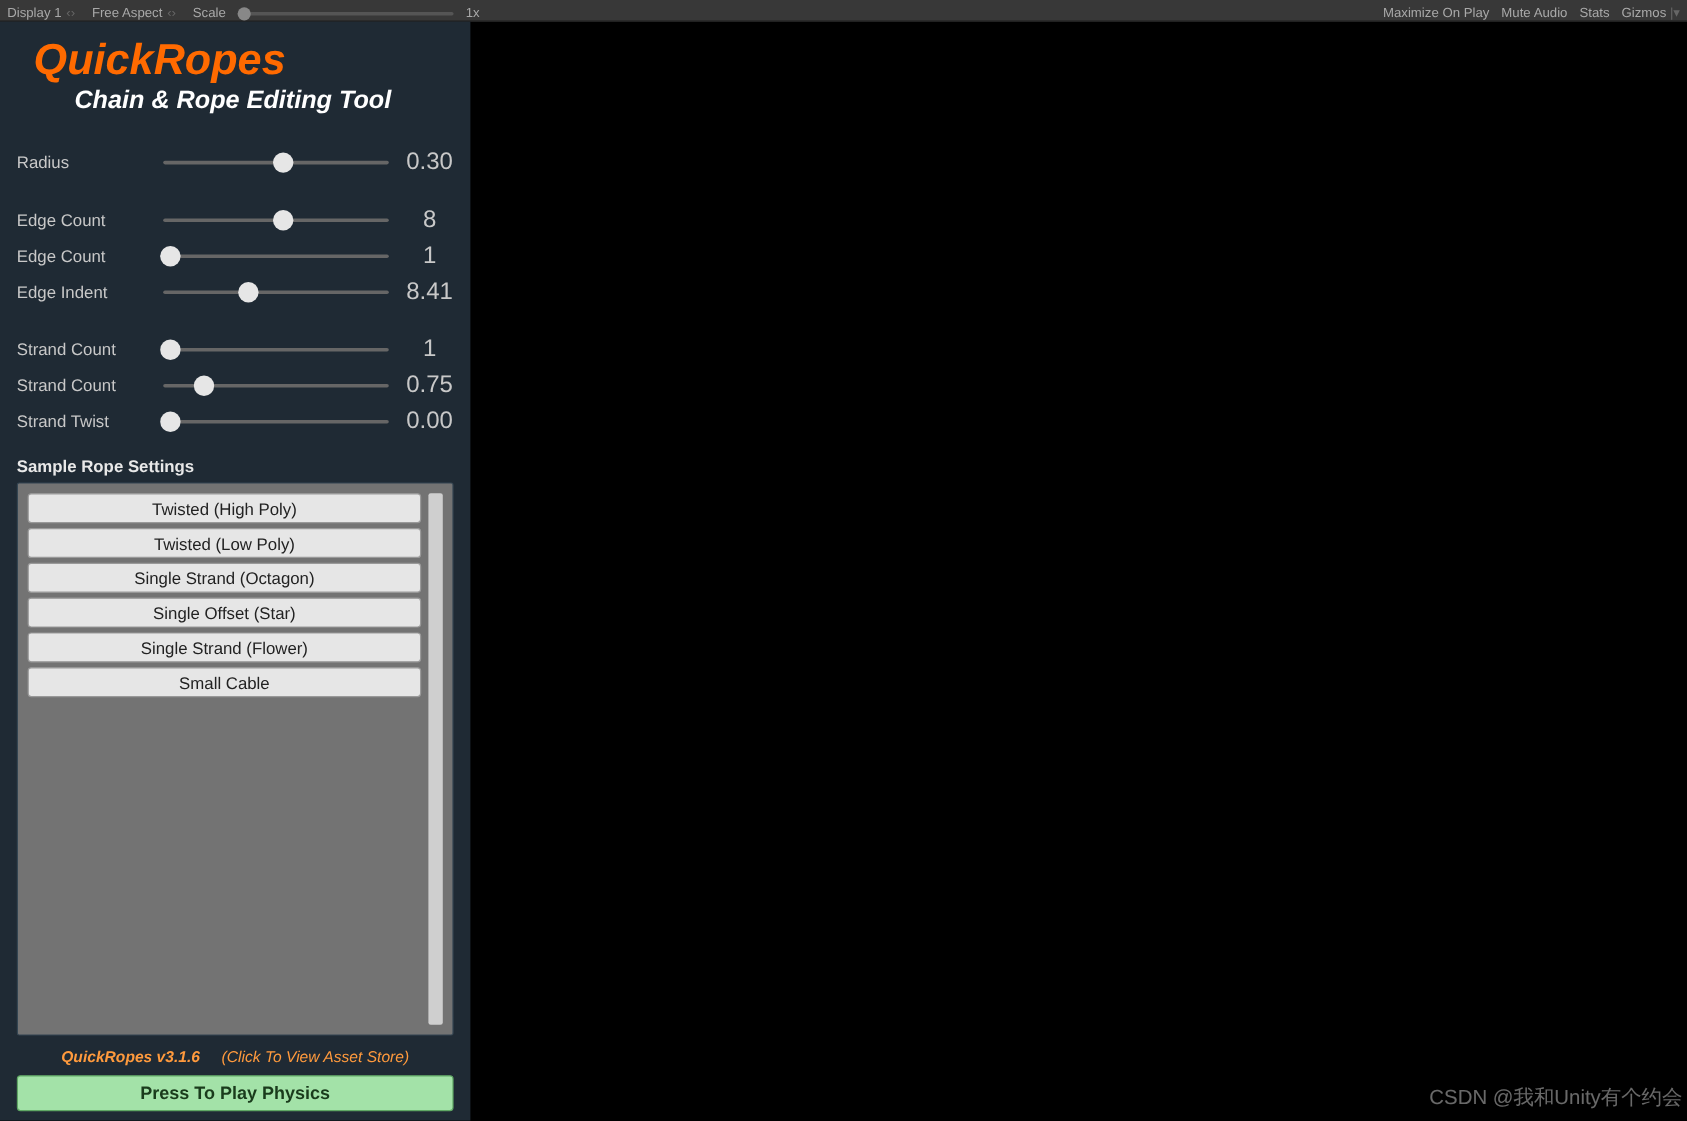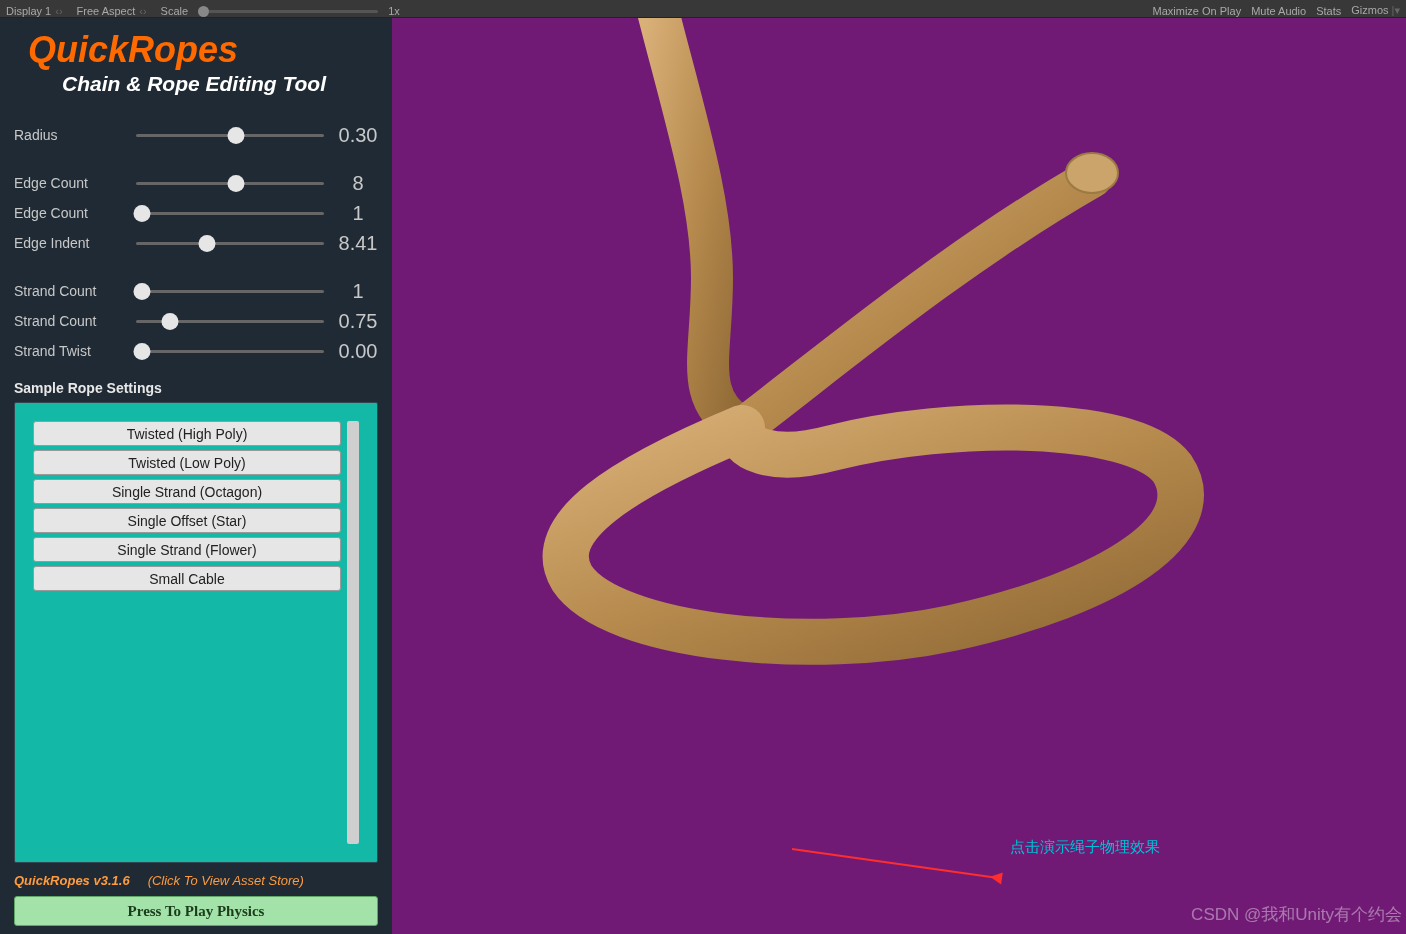--- a/index.html
+++ b/index.html
@@ -16,21 +16,21 @@
   .tb-item { display: flex; align-items: center; gap: 4px; }
   .tb-sep { color: #666; }
   .scale-track {
     width: 180px; height: 3px; background: #555; border-radius: 2px; position: relative; margin: 0 6px;
   }
   .scale-thumb {
     position: absolute; left: 0; top: -4px; width: 11px; height: 11px;
     background: #888; border-radius: 50%;
   }
 
-  .main { display: flex; height: calc(100% - 18px); }
+  .main { display: flex; height: calc(100% - 18px); flex-direction: column; }
 
   
   .panel {
     width: 392px; height: 100%; background: #1f2a34; padding: 14px 14px 8px 14px;
     display: flex; flex-direction: column;
   }
   .brand-title {
     font-size: 36px; font-weight: bold; font-style: italic; color: #ff6a00;
     margin-left: 14px; line-height: 1;
   }
@@ -47,41 +47,41 @@
   .prop-thumb {
     position: absolute; top: -7px; width: 17px; height: 17px;
     background: #e6e6e6; border-radius: 50%; transform: translateX(-50%);
   }
   .prop-val { width: 40px; text-align: center; font-size: 20px; color: #c8c8c8; }
   .prop-gap { height: 18px; }
 
   .section-hdr { font-size: 14px; font-weight: bold; color: #e8e8e8; margin: 14px 0 6px 0; }
 
   .preset-box {
-    flex: 1; background: #14b8a6; border: 1px solid #344552; border-radius: 2px;
-    padding: 18px; display: flex; gap: 6px;
+    flex: 1; background: #737373; border: 1px solid #344552; border-radius: 2px;
+    padding: 8px; display: flex; gap: 6px;
   }
   .preset-list { flex: 1; display: flex; flex-direction: column; gap: 4px; }
   .preset-btn {
     background: #e6e6e6; color: #222; font-size: 14px; height: 25px;
     border: 1px solid #999; border-radius: 3px; cursor: pointer;
   }
   .preset-scroll { width: 12px; background: #cfcfcf; border-radius: 2px; }
 
   .footer-row {
-    display: flex; gap: 18px; font-style: italic;
+    display: flex; justify-content: center; gap: 18px; font-style: italic;
     font-size: 13px; margin-top: 10px;
   }
   .ver { color: #ff9a3d; font-weight: bold; }
   .store { color: #ff9a3d; cursor: pointer; }
 
   .play-btn {
     margin-top: 8px; height: 30px; background: #a3e2a8; color: #1a3b1c;
     font-size: 15px; font-weight: bold; border: 1px solid #5fa764;
-    border-radius: 3px; cursor: pointer; font-family: Liberation Serif, serif;
+    border-radius: 3px; cursor: pointer;
   }
 
   
   .viewport { flex: 1; background: #701a75; position: relative; }
   .rope-svg { position: absolute; inset: 0; }
 
   .arrow {
     position: absolute; left: 400px; top: 830px; width: 210px; height: 2px;
     background: #ff2d2d; transform: rotate(8deg); transform-origin: left center;
   }

